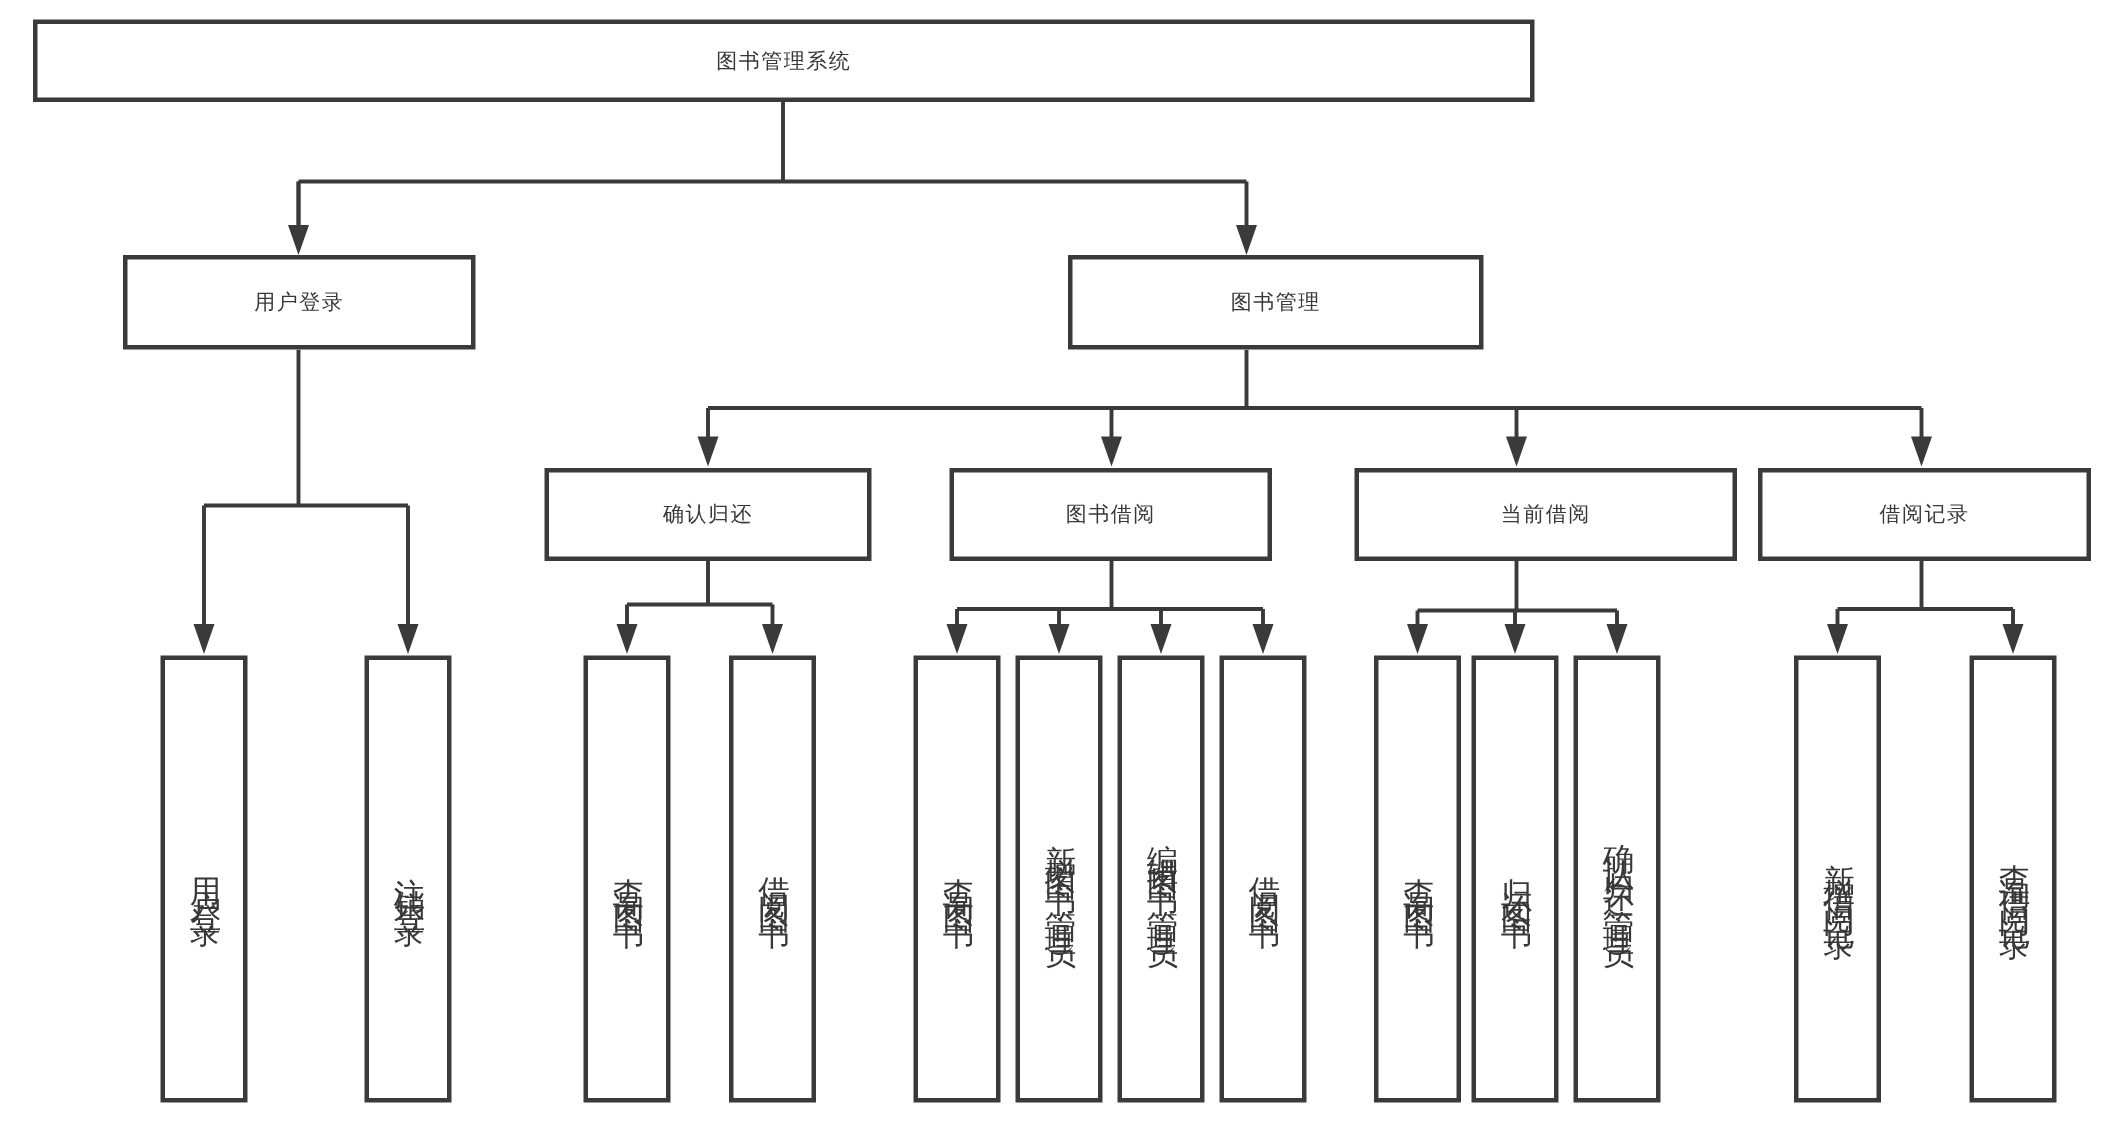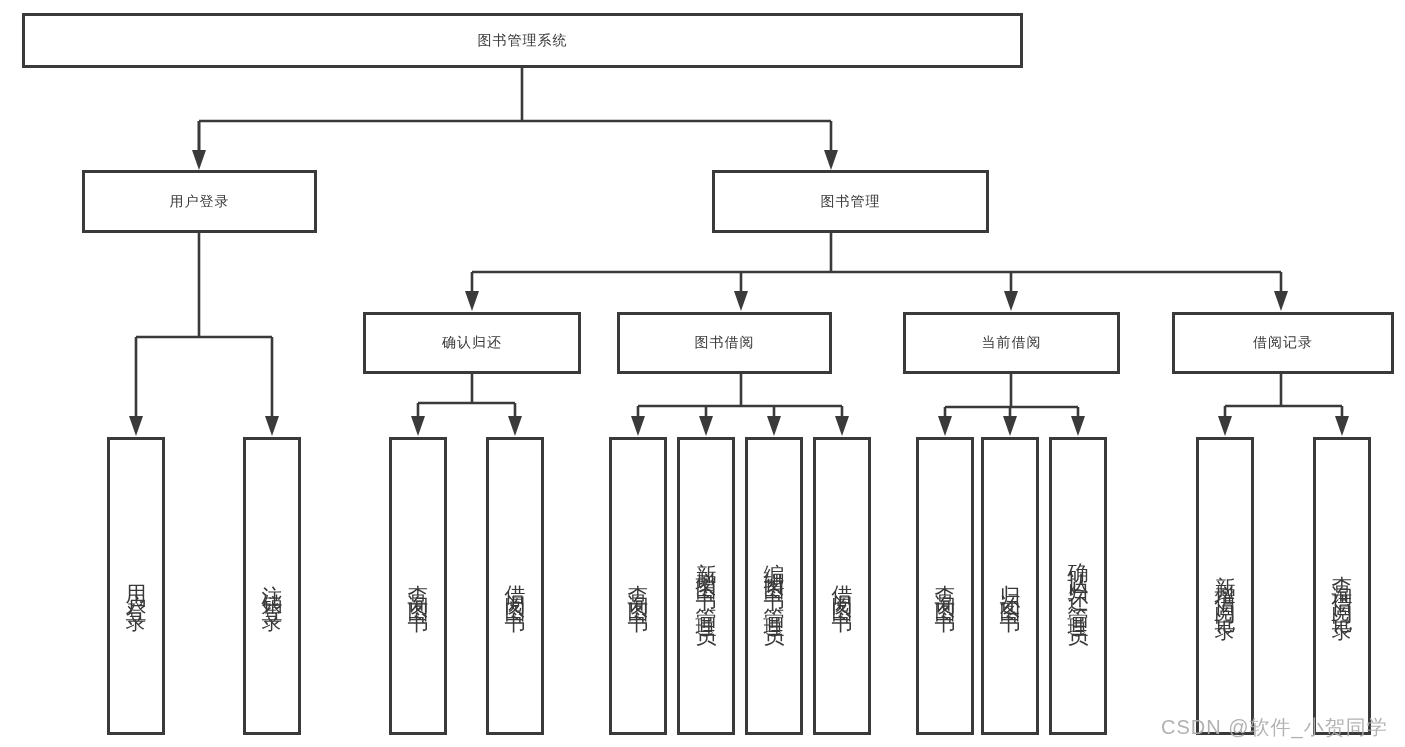--- a/index.html
+++ b/index.html
@@ -87,24 +87,24 @@
   <div class="node h-node" style="left:82px;top:170px;width:235px;height:63px;">
     <span>用户登录</span>
   </div>
   <div class="node h-node" style="left:712px;top:170px;width:277px;height:63px;">
     <span>图书管理</span>
   </div>
 
   <div class="node h-node" style="left:363px;top:312px;width:218px;height:62px;">
     <span>确认归还</span>
   </div>
-  <div class="node h-node" style="left:617px;top:312px;width:215px;height:62px;">
+  <div class="node h-node" style="left:633px;top:312px;width:215px;height:62px;">
     <span>图书借阅</span>
   </div>
-  <div class="node h-node" style="left:903px;top:312px;width:217px;height:62px;">
+  <div class="node h-node" style="left:903px;top:312px;width:255px;height:62px;">
     <span>当前借阅</span>
   </div>
   <div class="node h-node" style="left:1172px;top:312px;width:222px;height:62px;">
     <span>借阅记录</span>
   </div>
 
   <div class="node v-node" style="left:107px;top:437px;width:58px;height:298px;">
     <span>用户登录</span>
   </div>
   <div class="node v-node" style="left:243px;top:437px;width:58px;height:298px;">
@@ -141,15 +141,14 @@
     <span>确认归还（管理员）</span>
   </div>
 
   <div class="node v-node" style="left:1196px;top:437px;width:58px;height:298px;">
     <span>新增借阅记录</span>
   </div>
   <div class="node v-node" style="left:1313px;top:437px;width:58px;height:298px;">
     <span>查询借阅记录</span>
   </div>
 
-  <div class="watermark">CSDN @软件_小贺同学</div>
 
 </div>
 
 </body></html>

